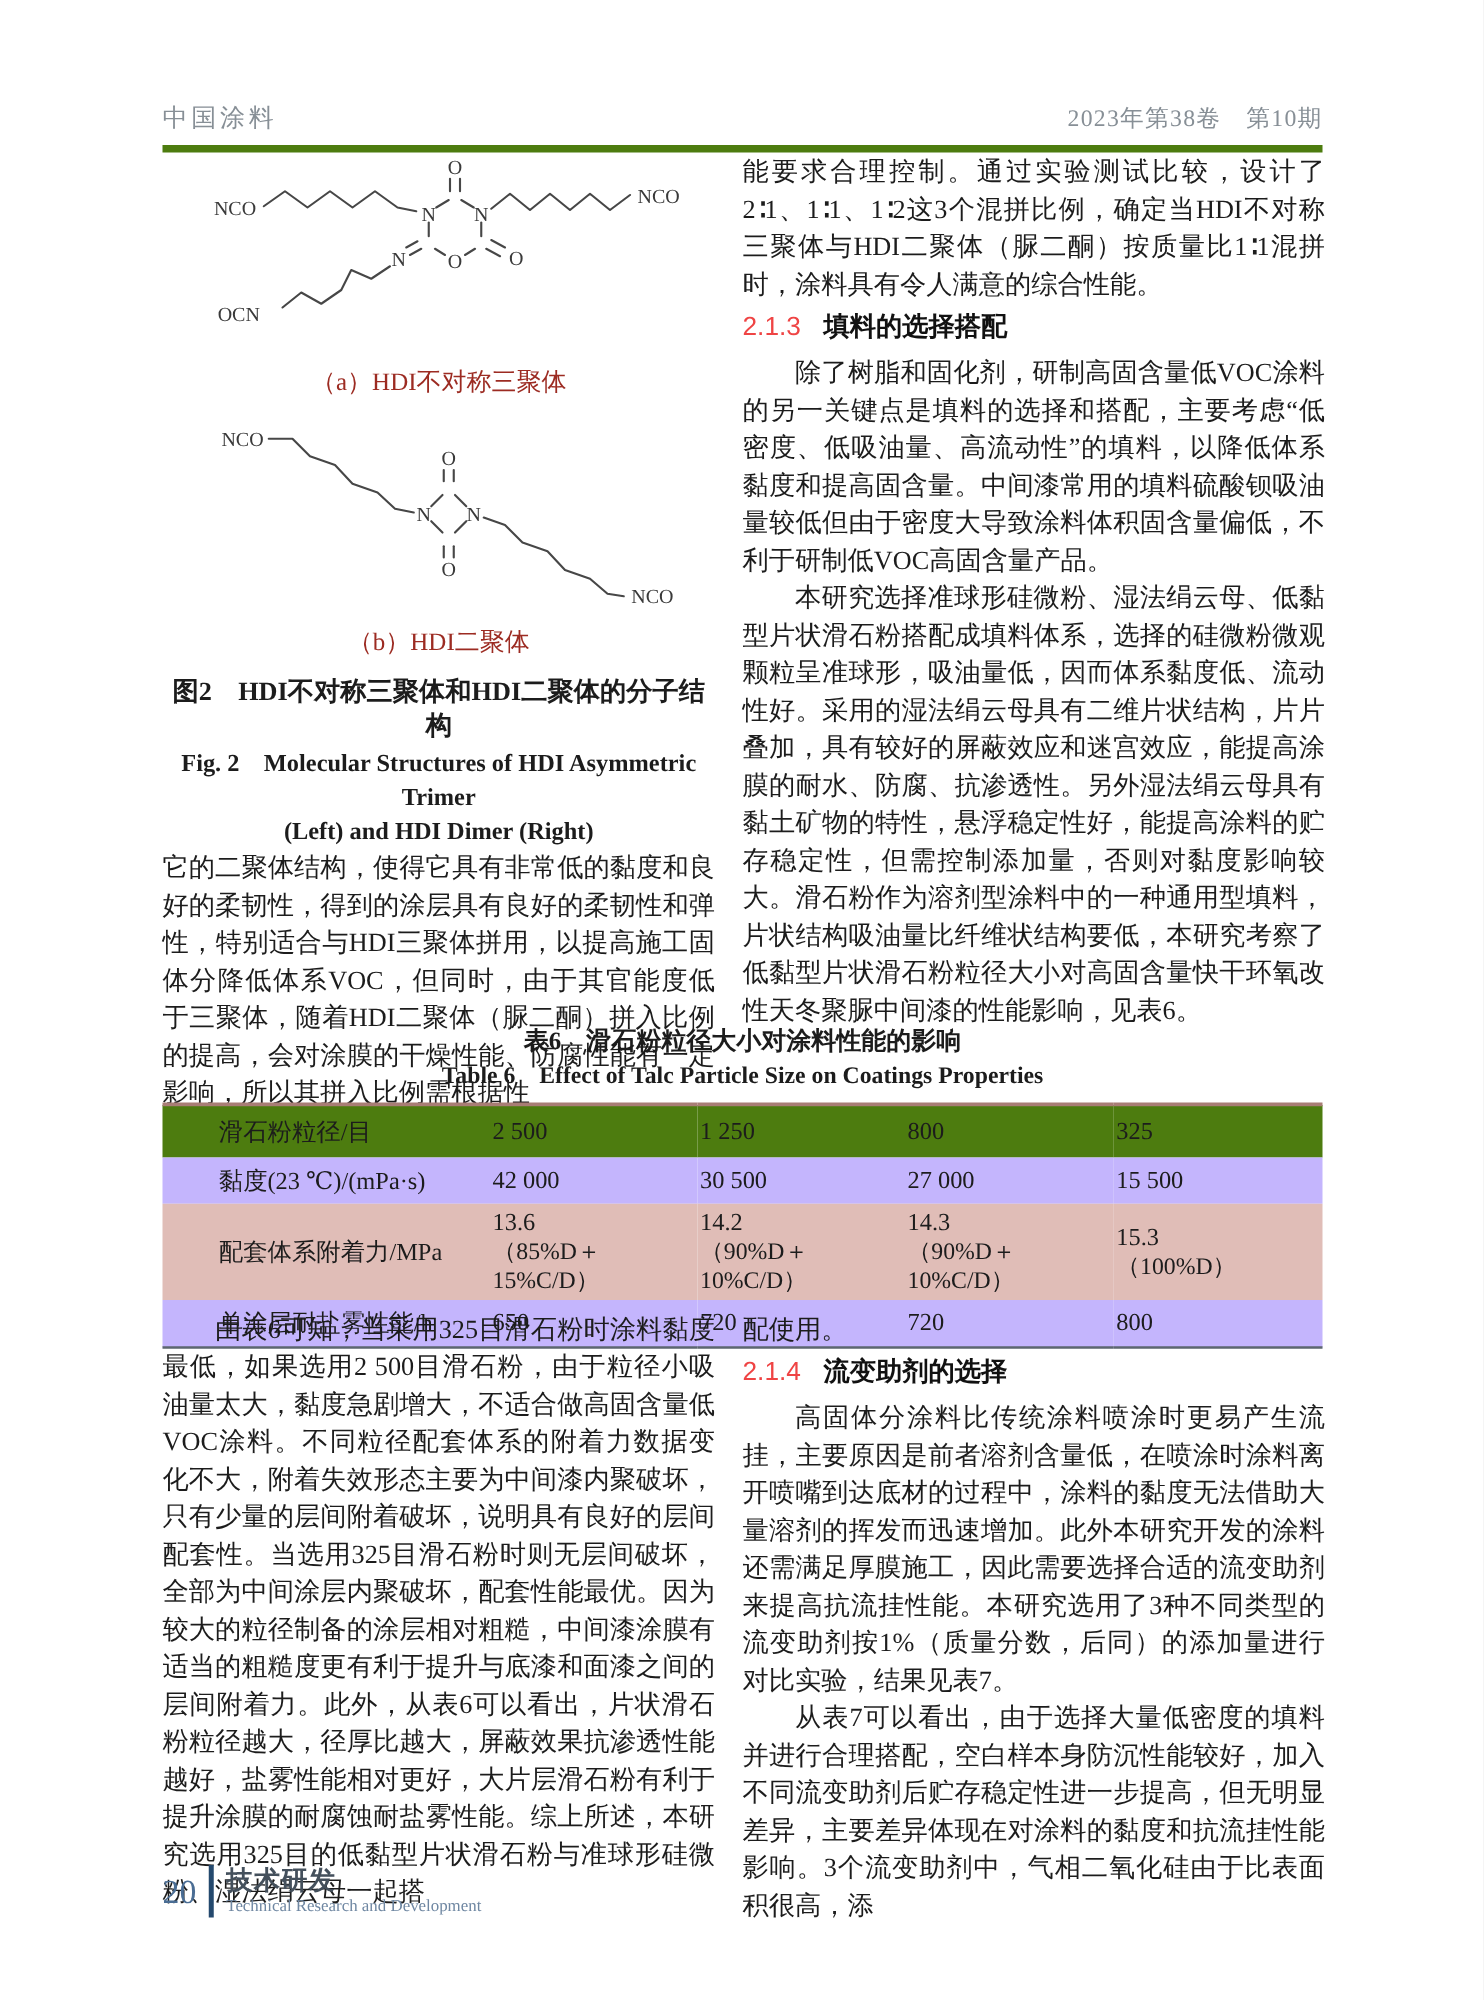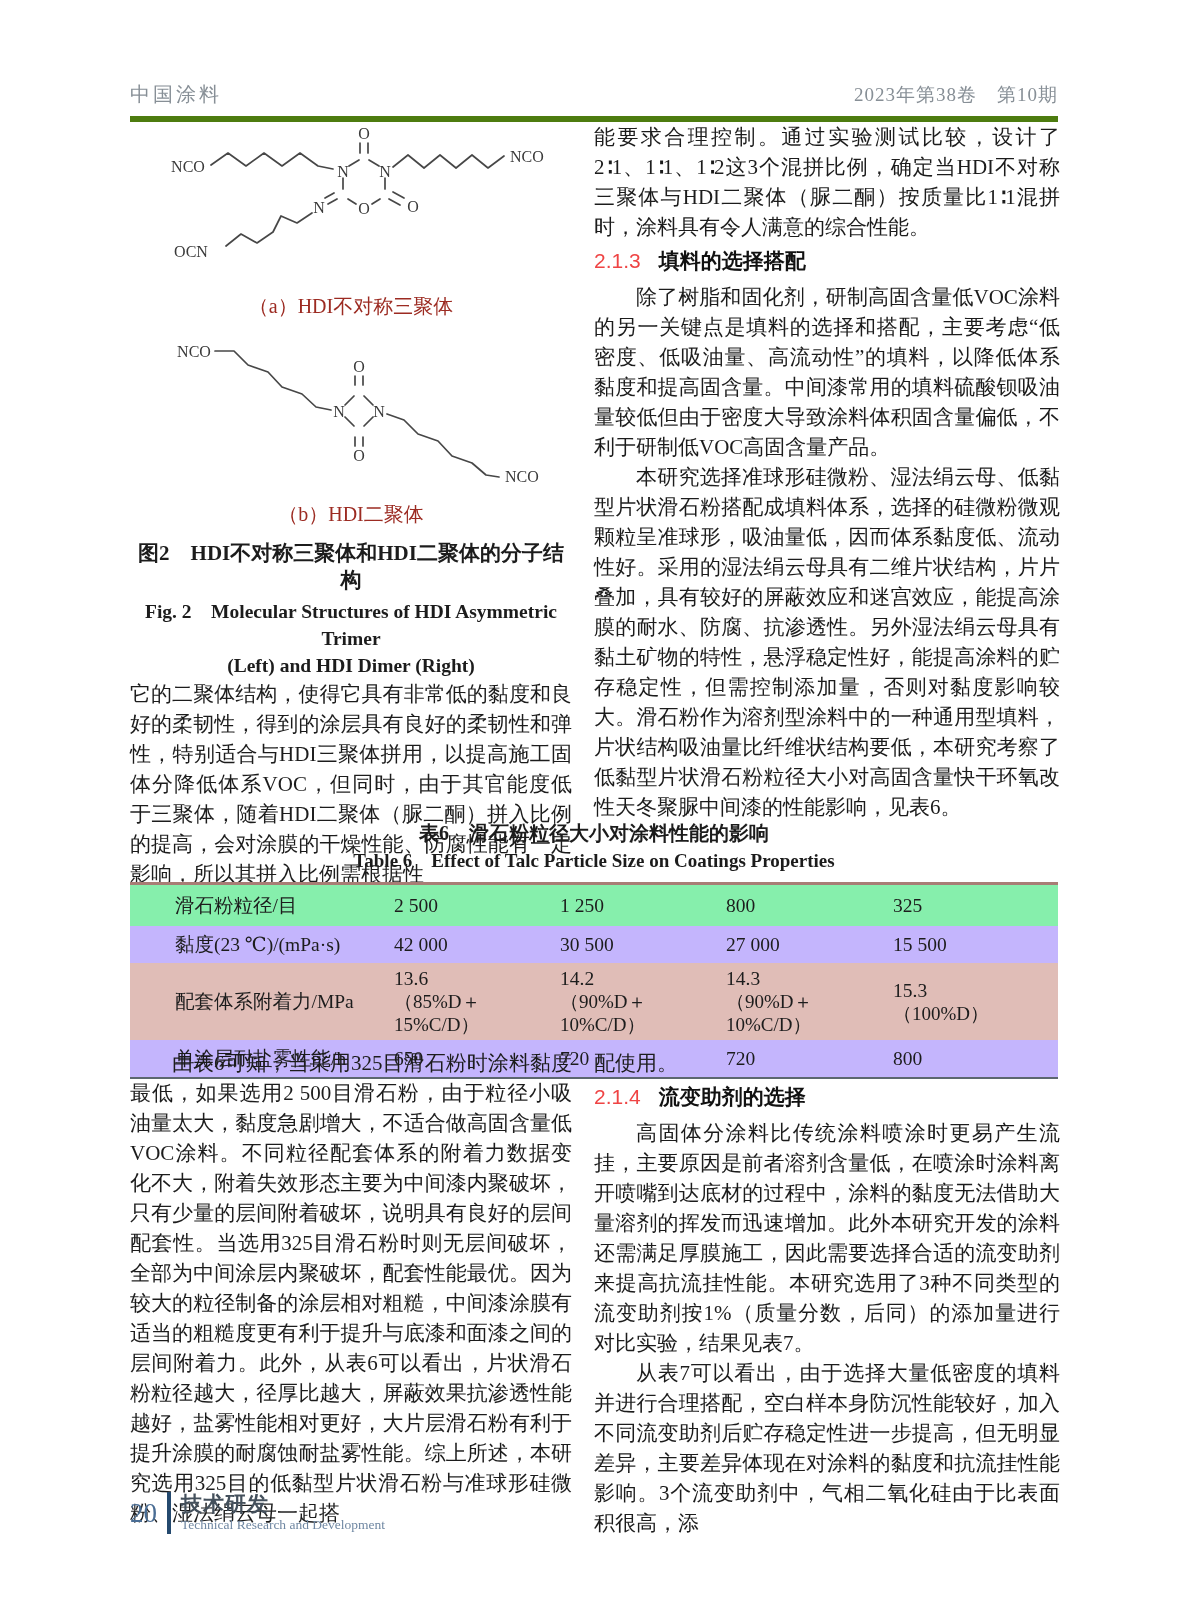--- a/index.html
+++ b/index.html
@@ -37,21 +37,21 @@
   
   .table-section{position:absolute;left:130px;top:820px;width:928px;}
   .t6-title-zh{text-align:center;font-size:20px;font-weight:bold;margin:0;line-height:26px;}
   .t6-title-en{text-align:center;font-size:19px;font-weight:bold;margin:2px 0 0 0;line-height:25px;}
   table.t6{width:100%;border-collapse:collapse;margin-top:9px;
            border-top:3px solid #a87d75;border-bottom:2px solid #5c6670;
            font-size:19.5px;}
   table.t6 td{padding:4px 2px;vertical-align:middle;}
   td.lbl{text-align:left;padding-left:45px !important;white-space:nowrap;}
   td.val{}
-  tr.row-pink-dark{background:#86efac;}
+  tr.row-pink-dark{background:#4d7c0f;}
   tr.row-pink{background:#e0bdb7;}
   tr.row-white{background:#c4b5fd;}
   tr.row-pink-dark td{padding-top:7px;padding-bottom:7px;}
   tr.row-white td{padding-top:5px;padding-bottom:5px;}
   td .cell-sub{font-size:19px;line-height:23px;}
   td .cell-main{line-height:23px;}
 
   
   .page-footer{position:absolute;left:130px;top:1492px;display:flex;align-items:center;}
   .page-number{font-size:27px;color:#4a6d94;margin-right:10px;line-height:1;}

